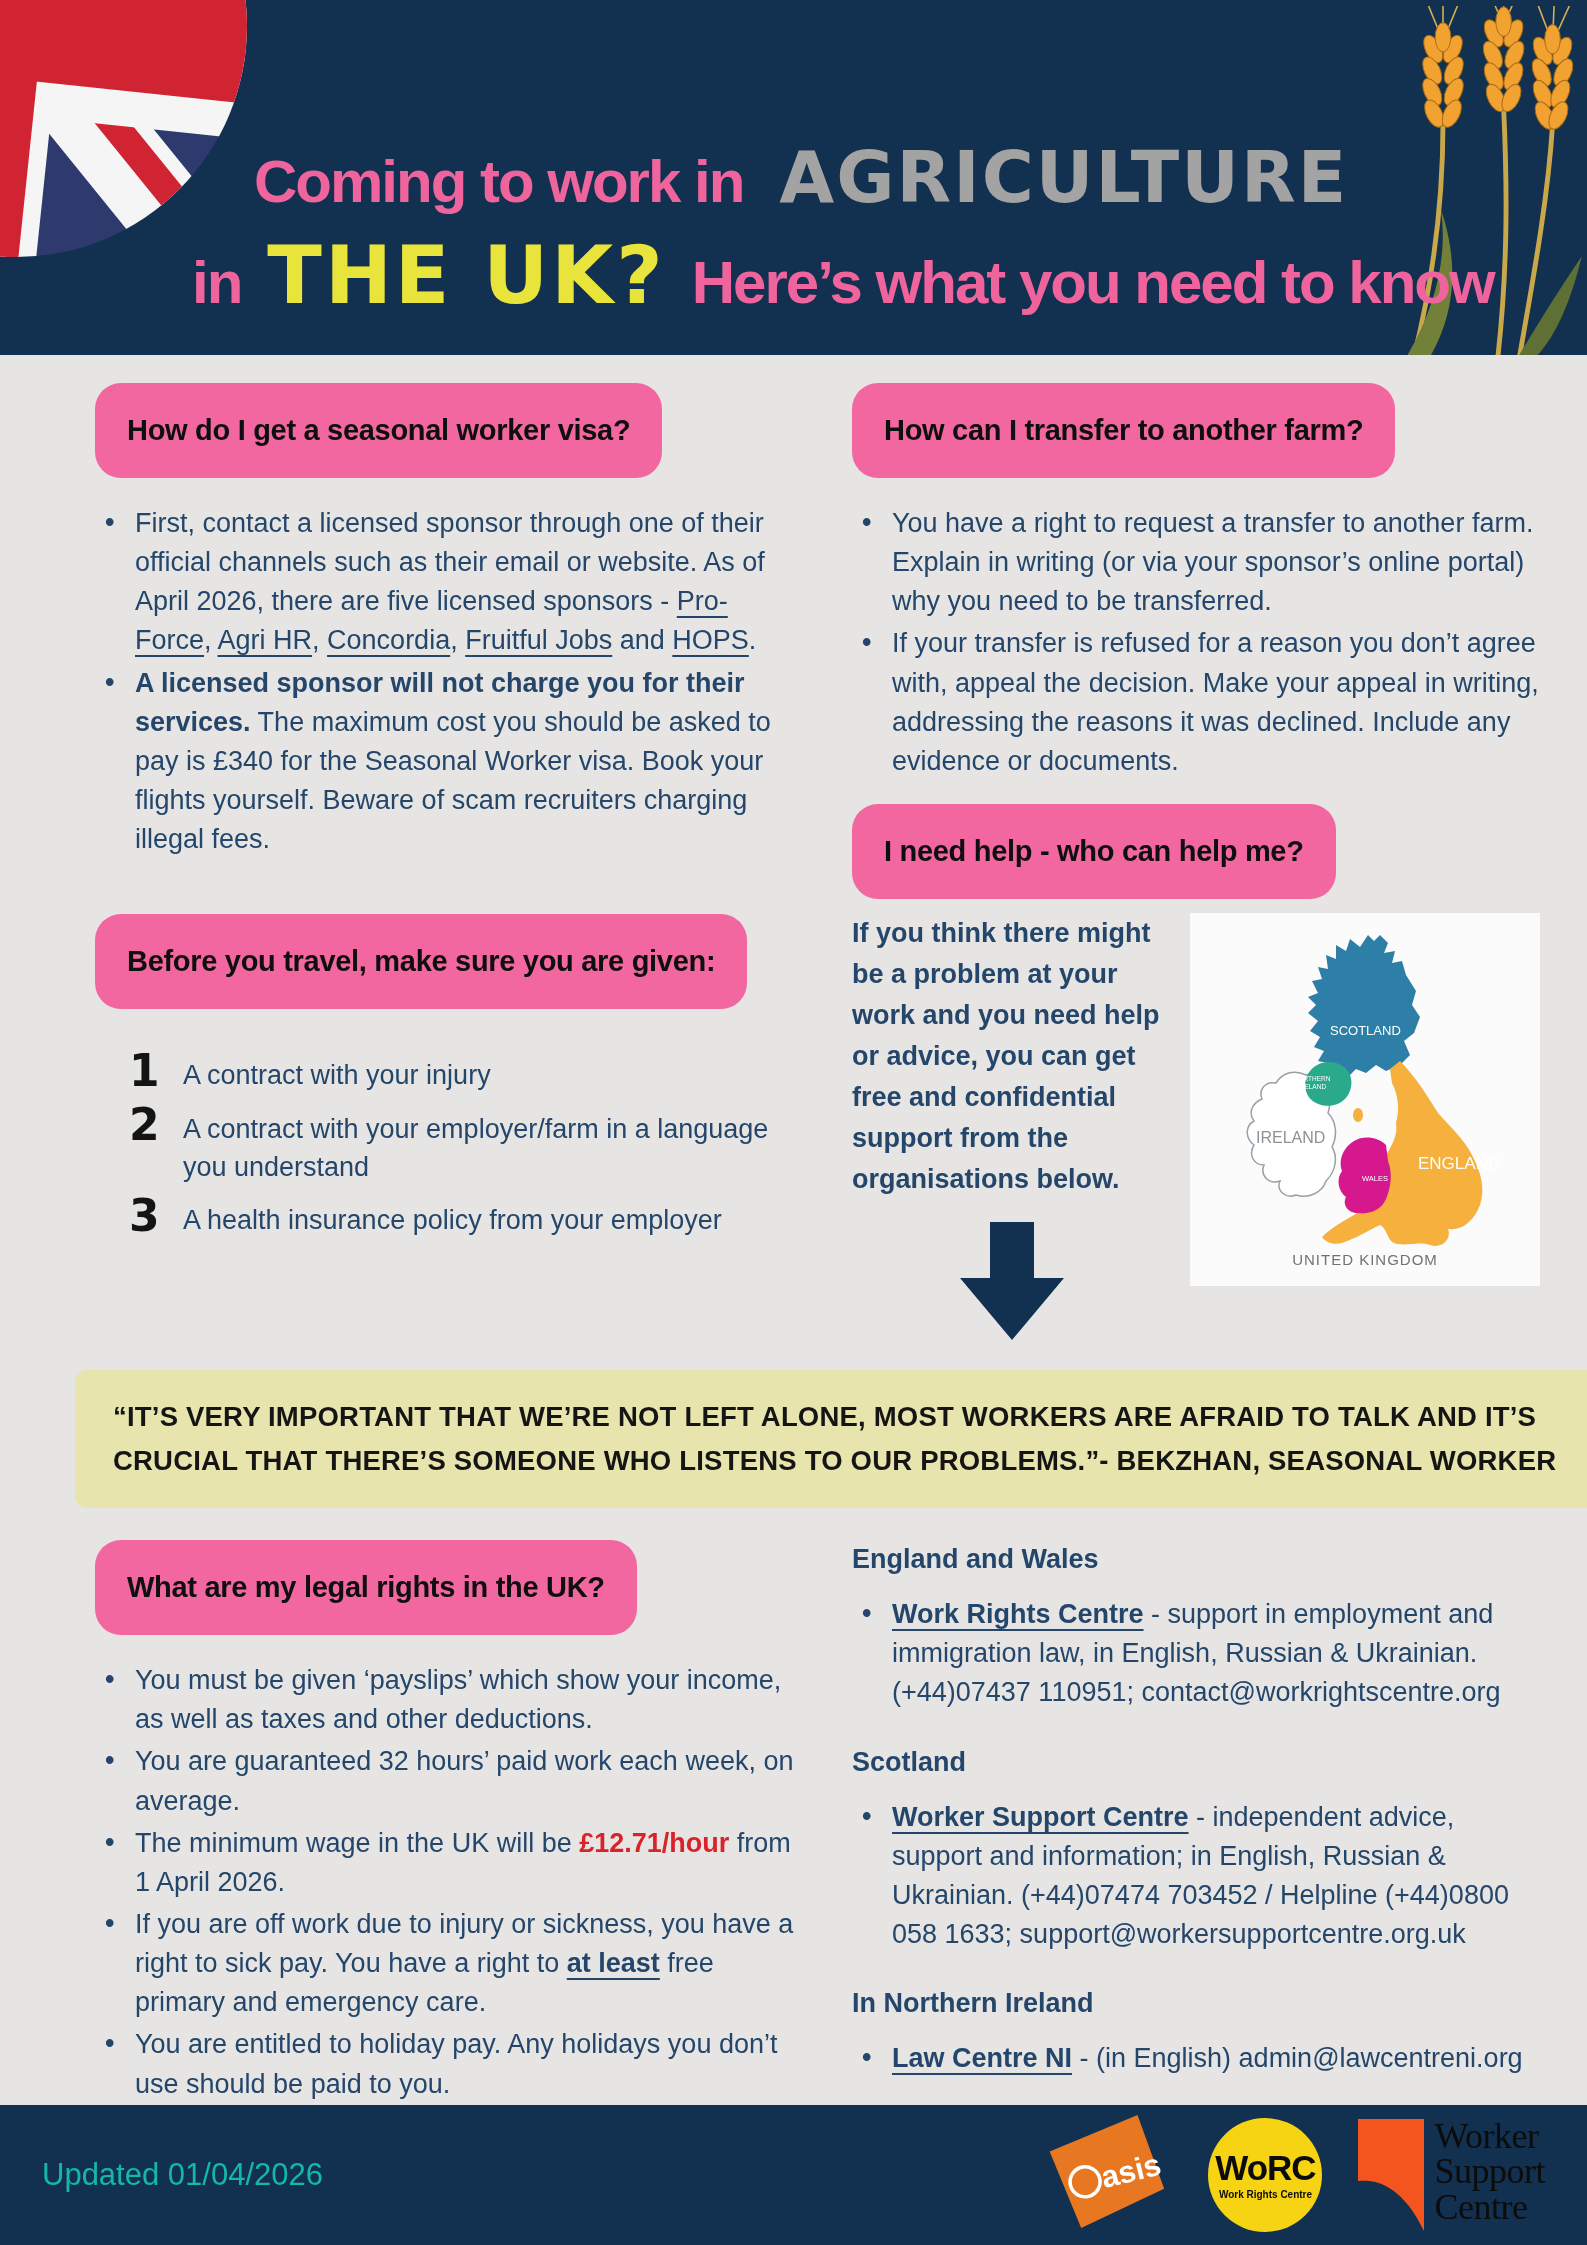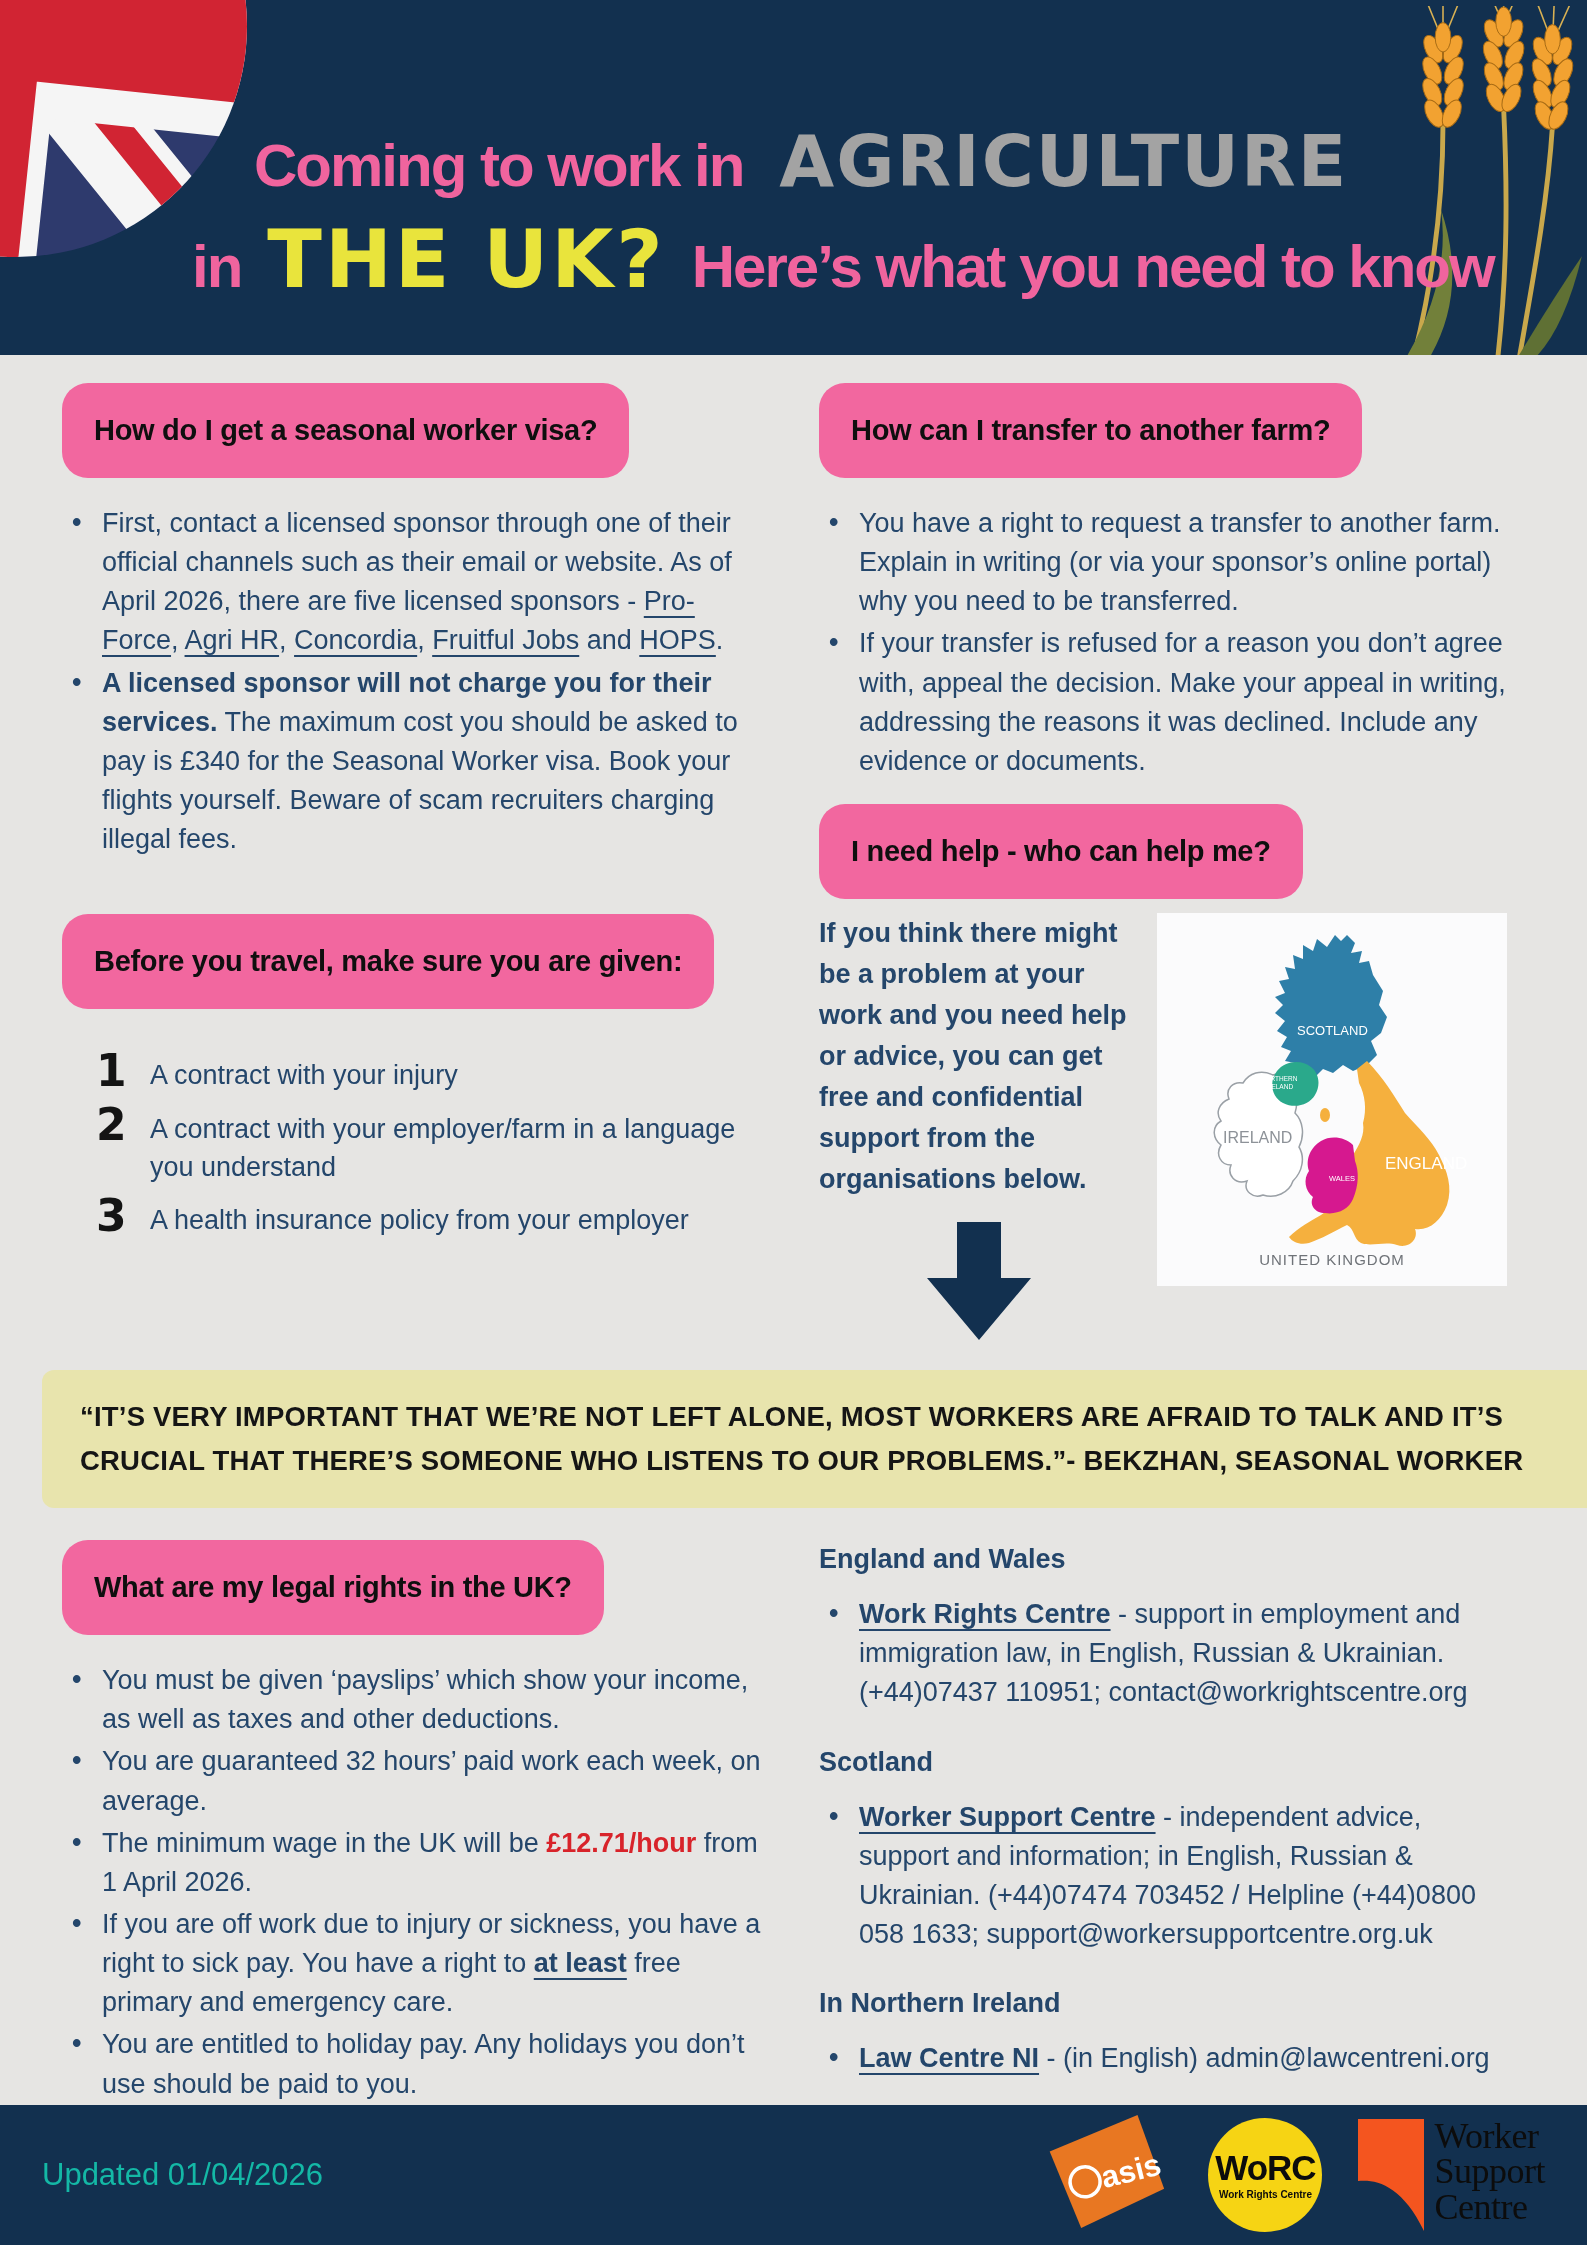--- a/index.html
+++ b/index.html
@@ -4,29 +4,29 @@
 <style>
   html,body{margin:0;padding:0;}
   body{width:1587px;font-family:"Liberation Sans",sans-serif;}
   .page{width:1587px;height:2245px;display:flex;flex-direction:column;overflow:hidden;background:#e6e5e3;}
 
   
   .header{height:355px;background:#12304f;position:relative;overflow:hidden;flex:none;}
   .flag-circle{position:absolute;top:-205px;left:-215px;width:462px;height:462px;border-radius:50%;overflow:hidden;}
   .flag-circle svg{width:100%;height:100%;transform:rotate(6deg) scale(1.15);}
   .wheat{position:absolute;right:-6px;top:6px;width:300px;height:352px;}
-  .title{position:absolute;left:192px;top:88px;color:#f0649e;white-space:nowrap;}
+  .title{position:absolute;left:192px;top:104px;color:#f0649e;white-space:nowrap;}
   .title-line1{display:flex;align-items:baseline;gap:36px;padding-left:62px;}
   .title-line2{display:flex;align-items:baseline;gap:26px;margin-top:10px;}
   .t-pink{font-size:60px;font-weight:800;letter-spacing:-2px;color:#f0649e;}
   .t-yellow-big{font-size:71px;font-weight:900;letter-spacing:2px;color:#a3a3a3;font-family:"DejaVu Sans",sans-serif;margin-top:32px;}
   .t-yellow-uk{font-size:80px;font-weight:900;letter-spacing:3px;color:#e9e43c;font-family:"DejaVu Sans",sans-serif;}
 
   
-  .main{flex:1;overflow:hidden;padding:28px 47px 0 62px;color:#24466b;}
+  .main{flex:1;overflow:hidden;padding:28px 47px 0 95px;color:#24466b;}
   .grid{display:grid;grid-template-columns:705px 688px;column-gap:52px;}
   .hbox{display:inline-block;background:#f2679f;color:#0f0f0f;font-weight:900;font-size:29px;letter-spacing:-0.3px;
         padding:31px 32px;border-radius:26px;white-space:nowrap;}
   .bullets{list-style:none;margin:26px 0 0 0;padding:0;font-size:27px;line-height:1.45;}
   .bullets li{position:relative;padding-left:40px;margin-bottom:3px;}
   .bullets li::before{content:"•";position:absolute;left:10px;top:-1px;font-weight:bold;}
   .b{font-weight:bold;}
   .u{text-decoration:underline;text-underline-offset:6px;text-decoration-thickness:2px;}
   .red{color:#d8232a;font-weight:bold;}
 

